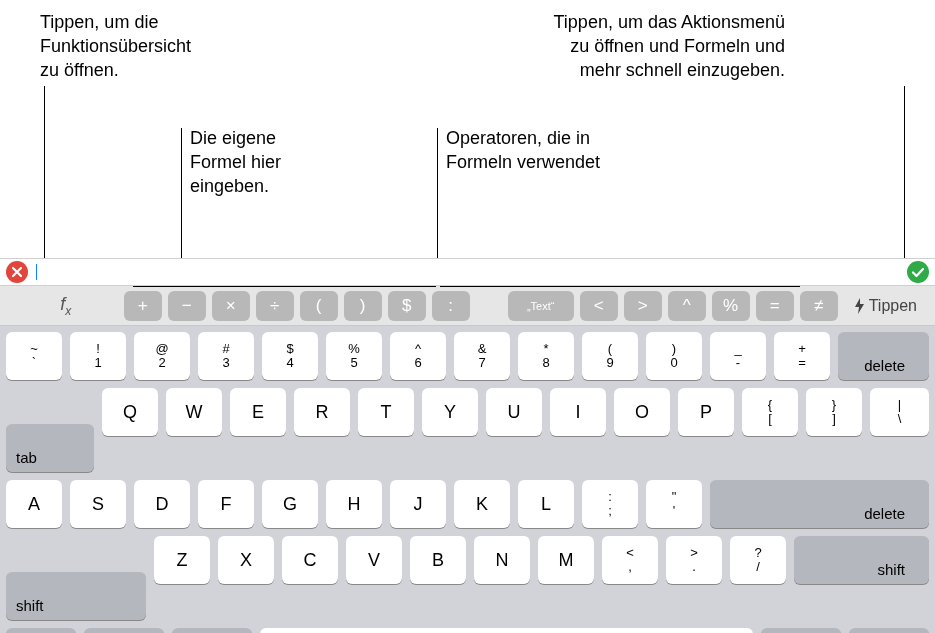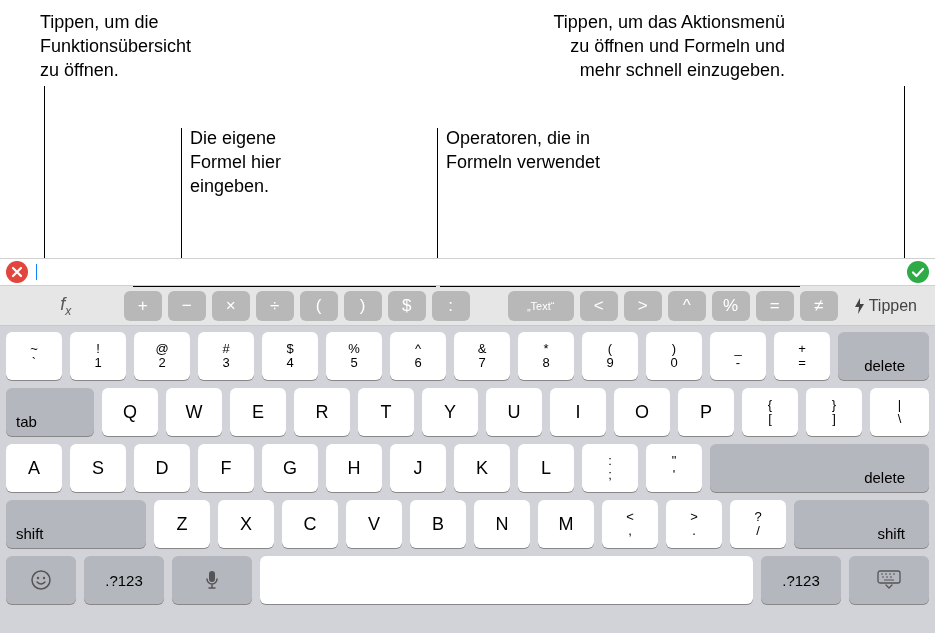--- a/index.html
+++ b/index.html
@@ -22,21 +22,21 @@
     .opbtn.wide { min-width:66px; font-size:11px;margin-left:32px; }
     .zelle { display:flex; align-items:center; gap:3px; font-size:16px; color:#444; padding:0 10px; }
     .zelle svg { width:12px; height:16px; }
     
     .kbd { position:absolute; top:326px; left:0; width:935px; height:307px; background:#d1d3d8; padding:6px 6px 6px 6px; }
     .krow { display:flex; gap:8px; margin-bottom:8px; }
     .key { background:#fff; border-radius:6px; box-shadow:0 1px 0 #888; display:flex; flex-direction:column; align-items:center; justify-content:center; font-size:18px; color:#000; height:48px; }
     .key.dbl { font-size:13px; line-height:14px; }
     .key.dbl span { display:block; }
     .key.gray { background:#b4b7bd; color:#000; font-size:15px; }
-    .key.gray-lbl { align-items:flex-start; justify-content:flex-end; padding:0 0 6px 10px; }
+    .key.gray-lbl { align-items:flex-start; justify-content:flex-end; padding:0 0 6px 10px;margin-top:36px; }
     .key.gray-lbl-r { align-items:flex-end; justify-content:flex-end; padding:0 24px 6px 0; }
     .key.icon { font-size:20px; color:#555; }
     
     .bracket { position:absolute; top:322px; height:1px; background:#000; }
   </style>
 </head>
 <body>
 
 <div class="callouts">
   <div class="co" style="left:40px; top:10px;">

